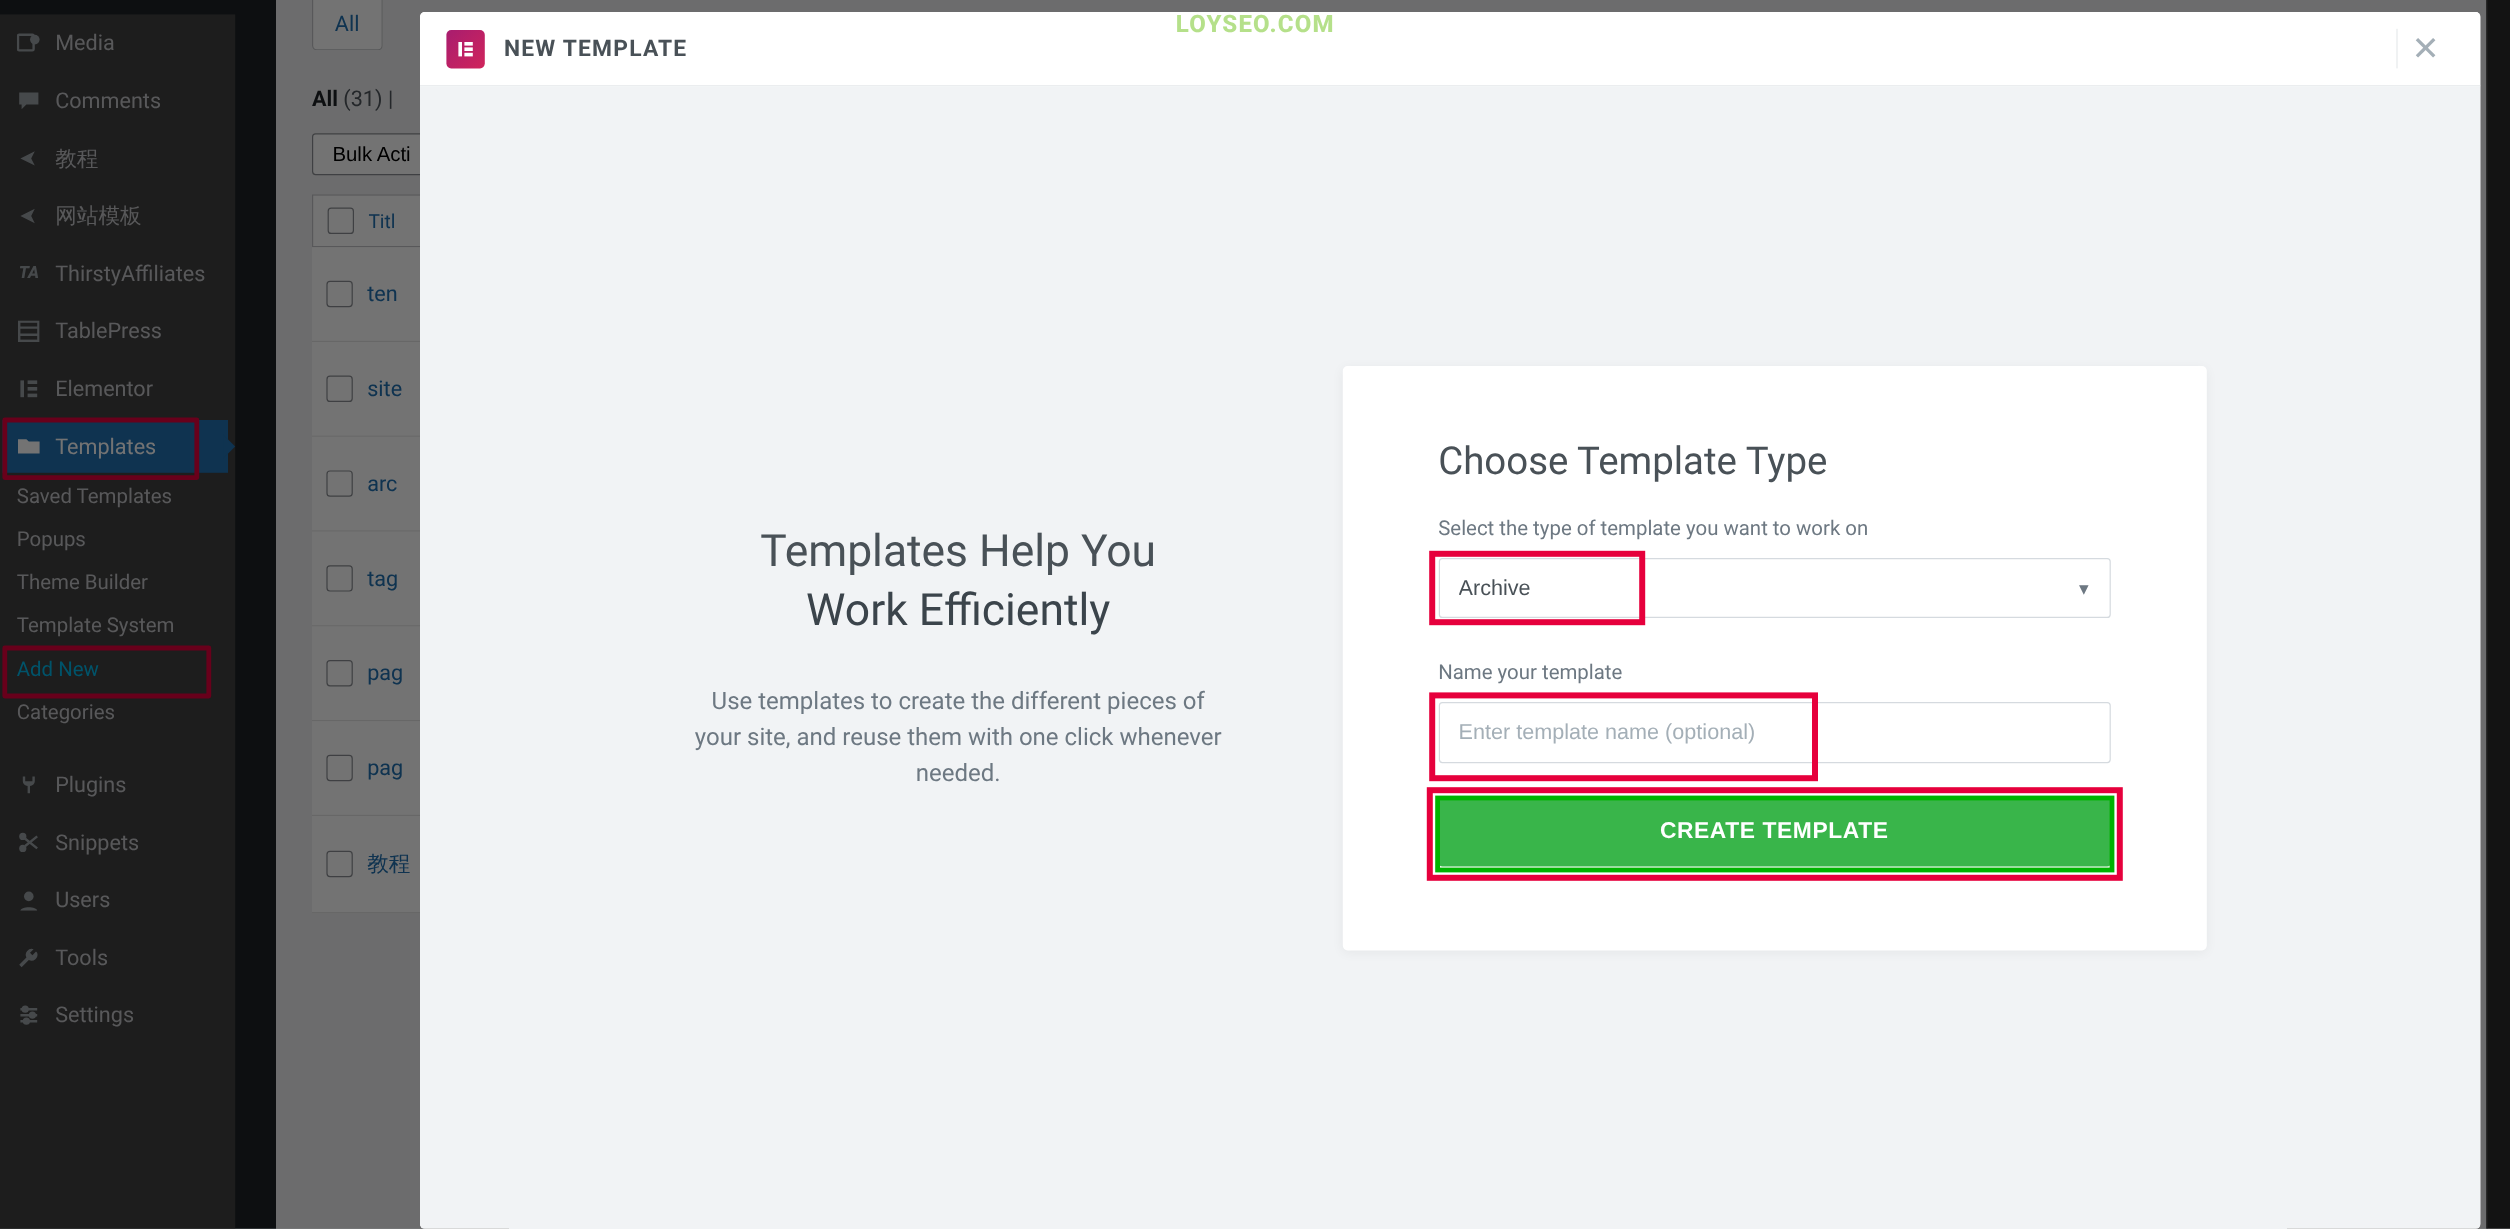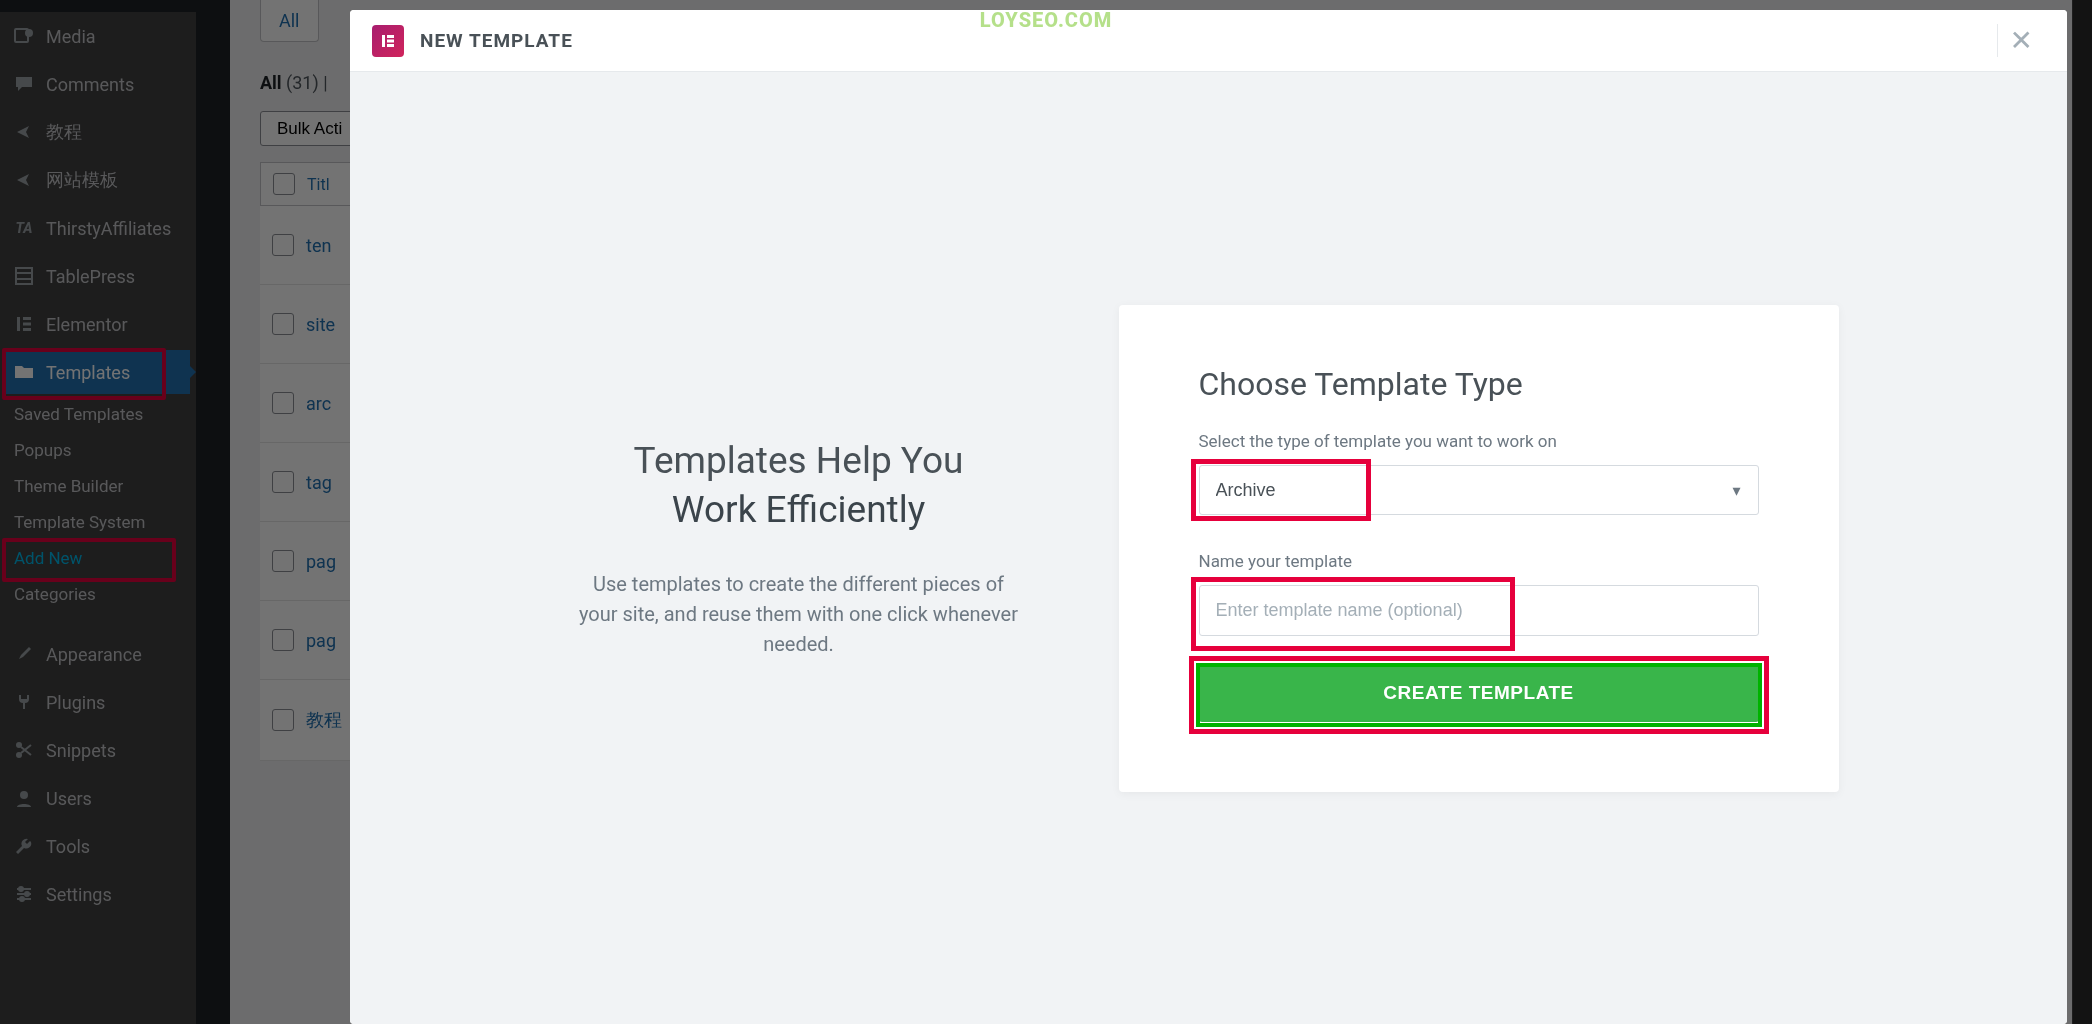--- a/index.html
+++ b/index.html
@@ -418,28 +418,20 @@
   <div style="position:relative;">
     <div class="sidebar-subitem highlighted">Add New</div>
     <div class="highlight-box-red" style="position:absolute;left:2px;top:-2px;width:174px;height:44px;"></div>
   </div>
   <div class="sidebar-subitem">Categories</div>
 
   <div style="height:18px;"></div>
   <div class="sidebar-item">
     <span class="icon">
         <svg width="18" height="18" viewBox="0 0 18 18" fill="currentColor">
-          <path d="M14 2l2 2-8 8-4 2 2-4 8-8z"></path>
-        </svg>
-      </span>
-    <span>Appearance</span>
-  </div>
-  <div class="sidebar-item">
-    <span class="icon">
-        <svg width="18" height="18" viewBox="0 0 18 18" fill="currentColor">
           <path d="M6 2v4h6V2h2v4a4 4 0 01-4 4v6H8v-6a4 4 0 01-4-4V2h2z"></path>
         </svg>
       </span>
     <span>Plugins</span>
   </div>
   <div class="sidebar-item">
     <span class="icon">
         <svg width="18" height="18" viewBox="0 0 18 18" fill="currentColor">
           <circle cx="4" cy="4" r="3"></circle>
           <circle cx="4" cy="14" r="3"></circle>

